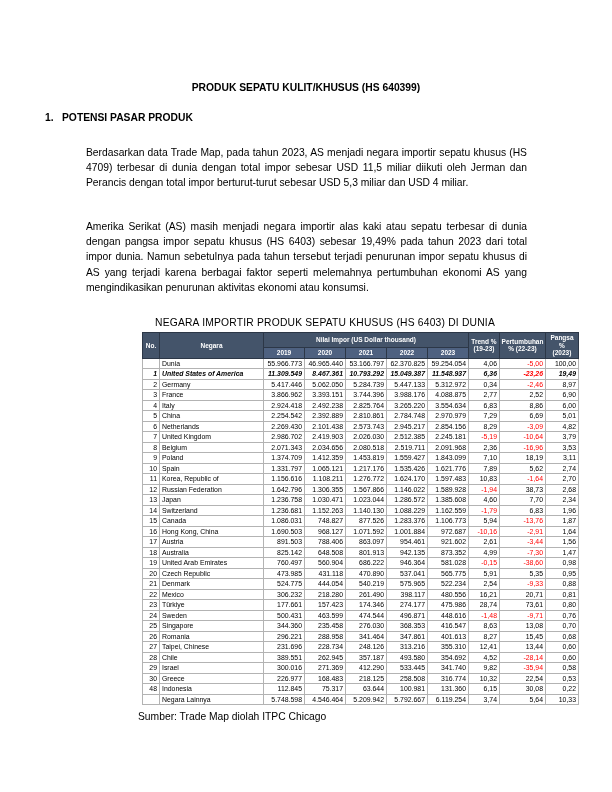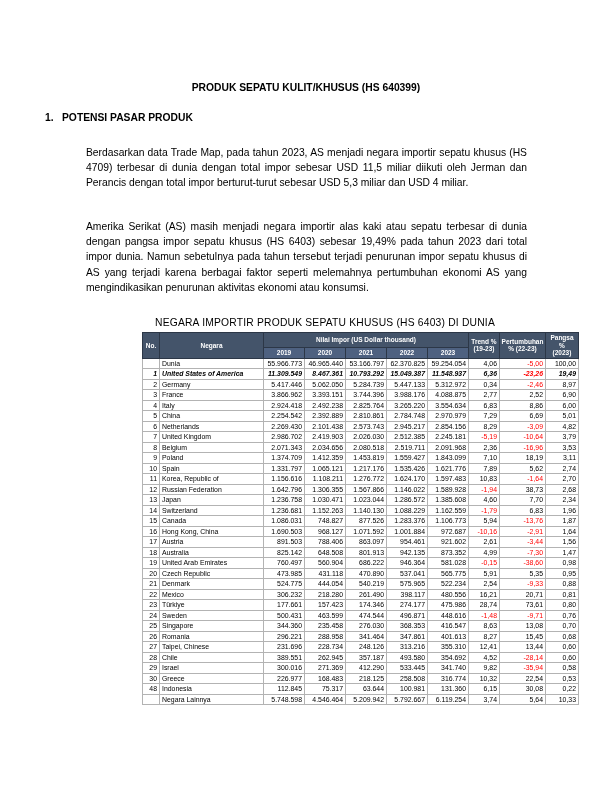--- a/index.html
+++ b/index.html
@@ -512,15 +512,16 @@
     <td class="val">5.209.942</td>
     <td class="val">5.792.667</td>
     <td class="val">6.119.254</td>
     <td class="trend">3,74</td>
     <td class="growth">5,64</td>
     <td class="share">10,33</td>
   </tr>
         </tbody>
     </table>
 
+    <div class="source-note">Sumber: Trade Map diolah ITPC Chicago</div>
   </div>
 
 </div>
 
 </body></html>

